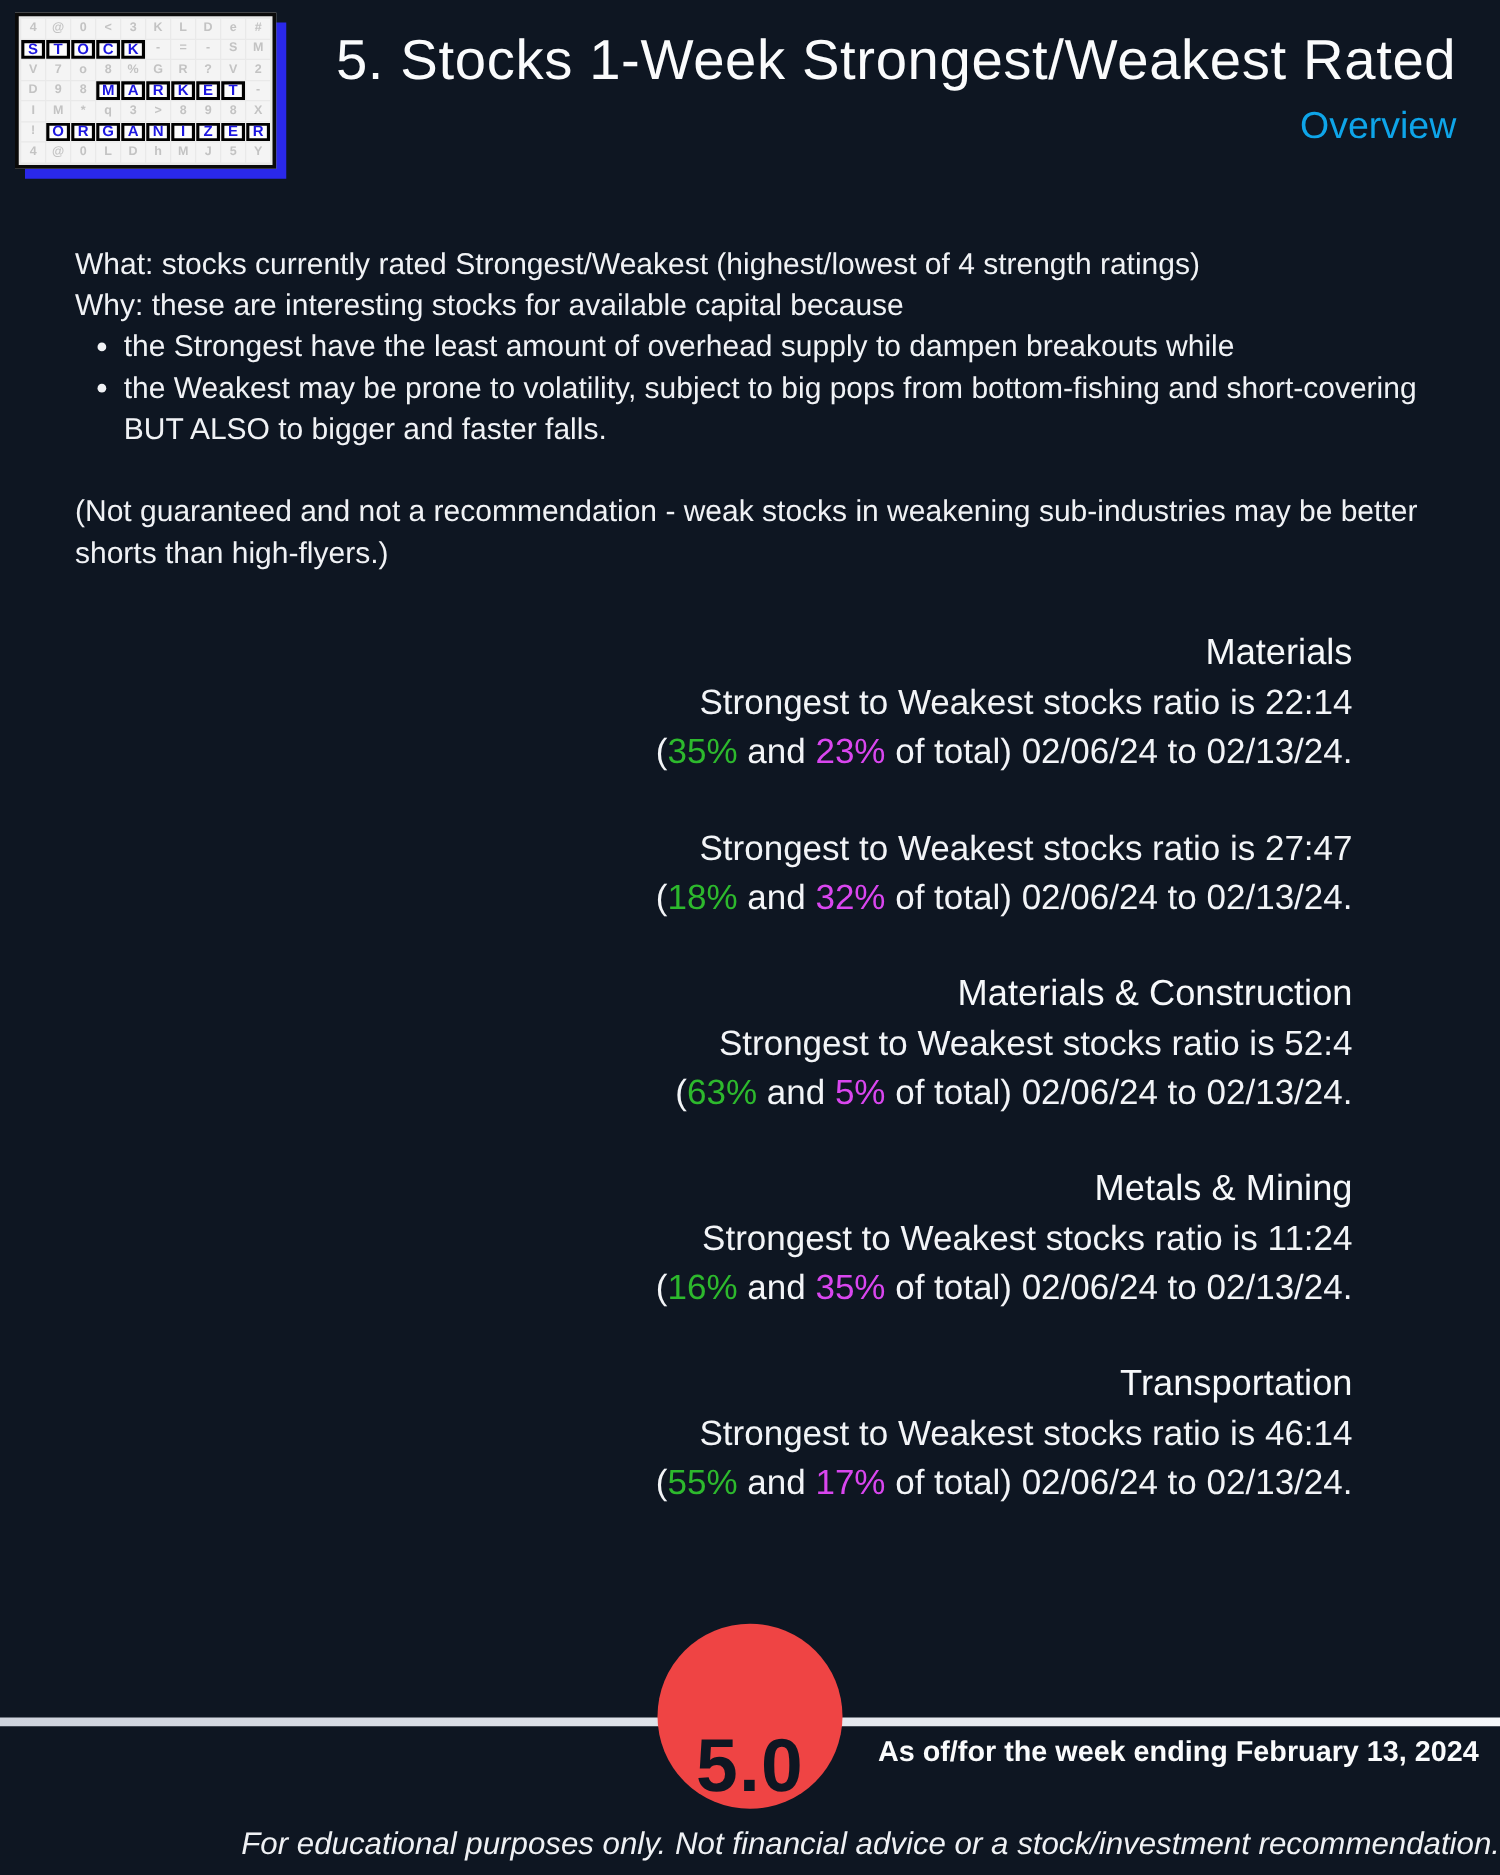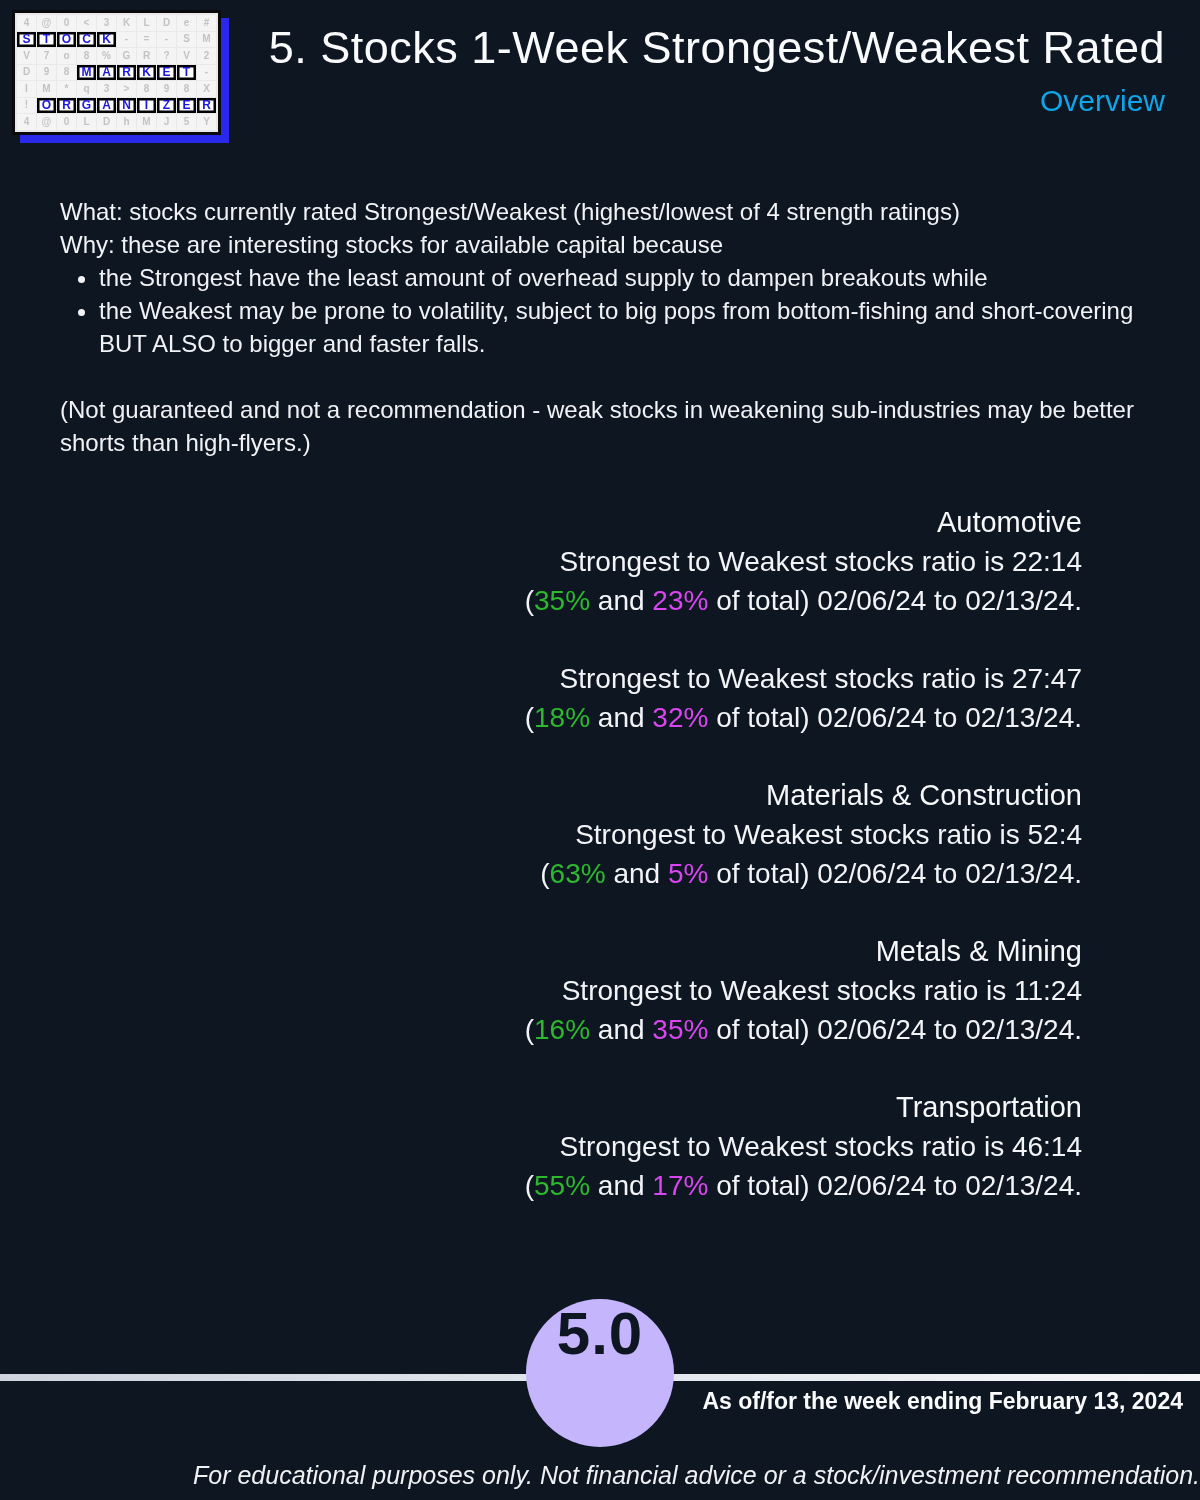--- a/index.html
+++ b/index.html
@@ -85,22 +85,22 @@
 
   
   .divider-line{
     position:absolute;left:0;right:0;top:1374px;height:7px;
     background:linear-gradient(to right,#ced3dd,#f5f7fa);
     z-index:1;
   }
   .score-circle{
     position:absolute;left:526px;top:1299px;
     width:148px;height:148px;border-radius:50%;
-    background:#c4b5fd;
-    display:flex;align-items:flex-start;justify-content:center;
+    background:#ef4444;
+    display:flex;align-items:flex-end;justify-content:center;
     z-index:2;
   }
   .score-circle span{
     font-size:60px;font-weight:800;color:#0e1622;
     letter-spacing:1px;
   }
   .as-of{
     position:absolute;right:17px;top:1388px;
     font-size:23px;font-weight:700;color:#fafbfc;
     z-index:1;
@@ -202,21 +202,21 @@
     <p>Why: these are interesting stocks for available capital because</p>
     <ul>
       <li>the Strongest have the least amount of overhead supply to dampen breakouts while</li>
       <li>the Weakest may be prone to volatility, subject to big pops from bottom-fishing and short-covering BUT ALSO to bigger and faster falls.</li>
     </ul>
     <p class="note">(Not guaranteed and not a recommendation - weak stocks in weakening sub-industries may be better shorts than high-flyers.)</p>
   </section>
 
   <section class="sectors" id="sectors">
       <div class="sector">
-        <div class="sector-name">Automotive</div>
+        <div class="sector-name">Materials</div>
         <div class="sector-ratio">Strongest to Weakest stocks ratio is 22:14</div>
         <div class="sector-pcts"><span>(</span><span class="pct-strong">35%</span><span> and </span><span class="pct-weak">23%</span><span> of total) </span><span>02/06/24 to 02/13/24.</span></div>
       </div>
       <div class="sector">
         <div class="sector-ratio">Strongest to Weakest stocks ratio is 27:47</div>
         <div class="sector-pcts"><span>(</span><span class="pct-strong">18%</span><span> and </span><span class="pct-weak">32%</span><span> of total) </span><span>02/06/24 to 02/13/24.</span></div>
       </div>
       <div class="sector">
         <div class="sector-name">Materials &amp; Construction</div>
         <div class="sector-ratio">Strongest to Weakest stocks ratio is 52:4</div>

